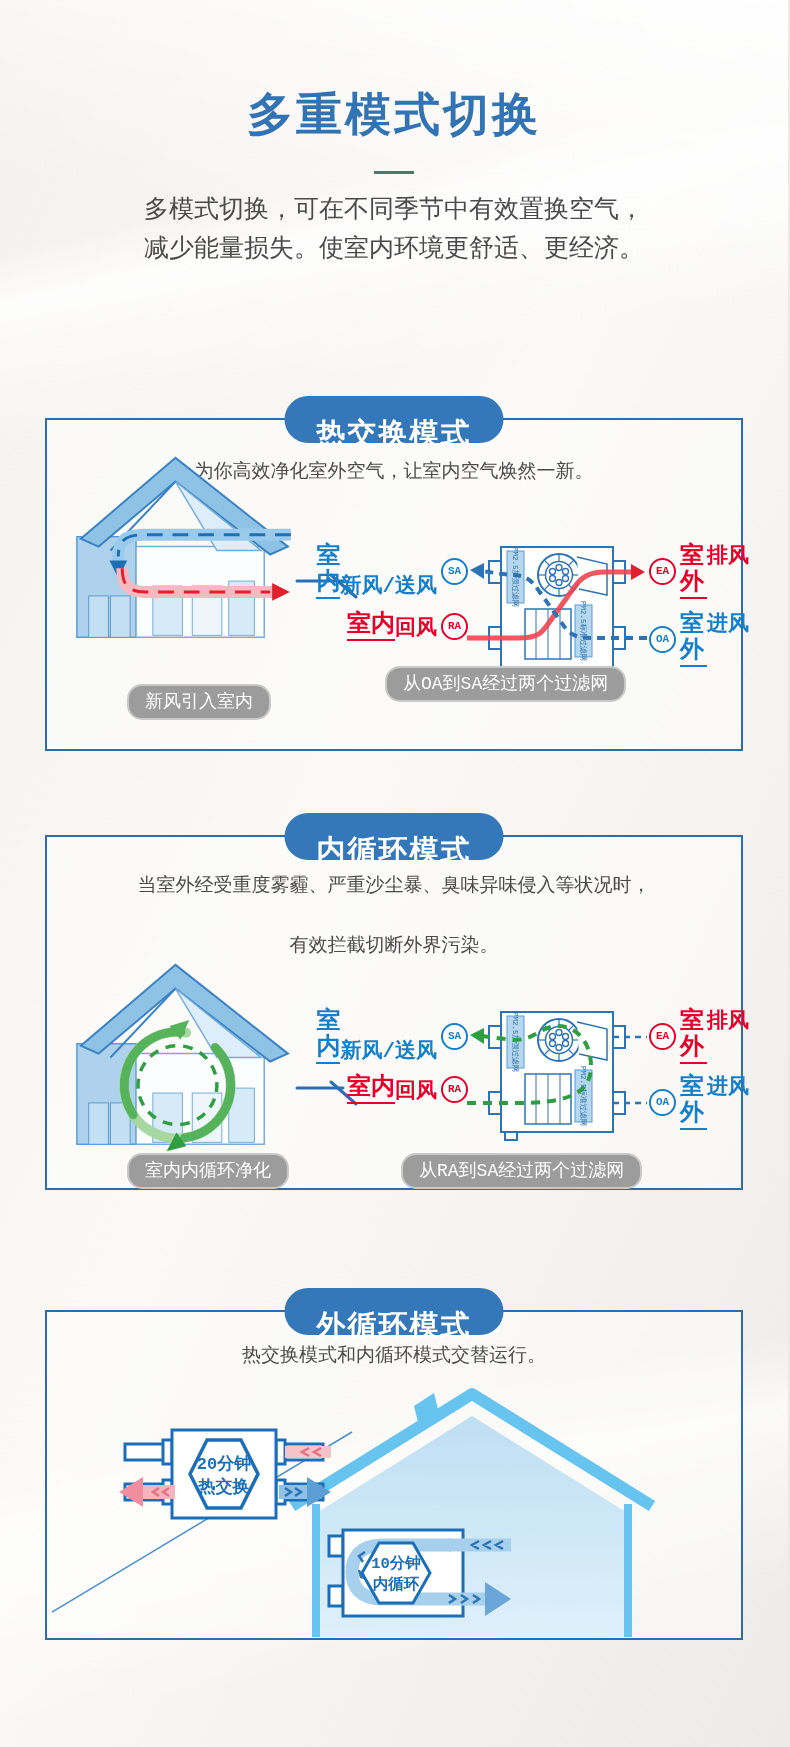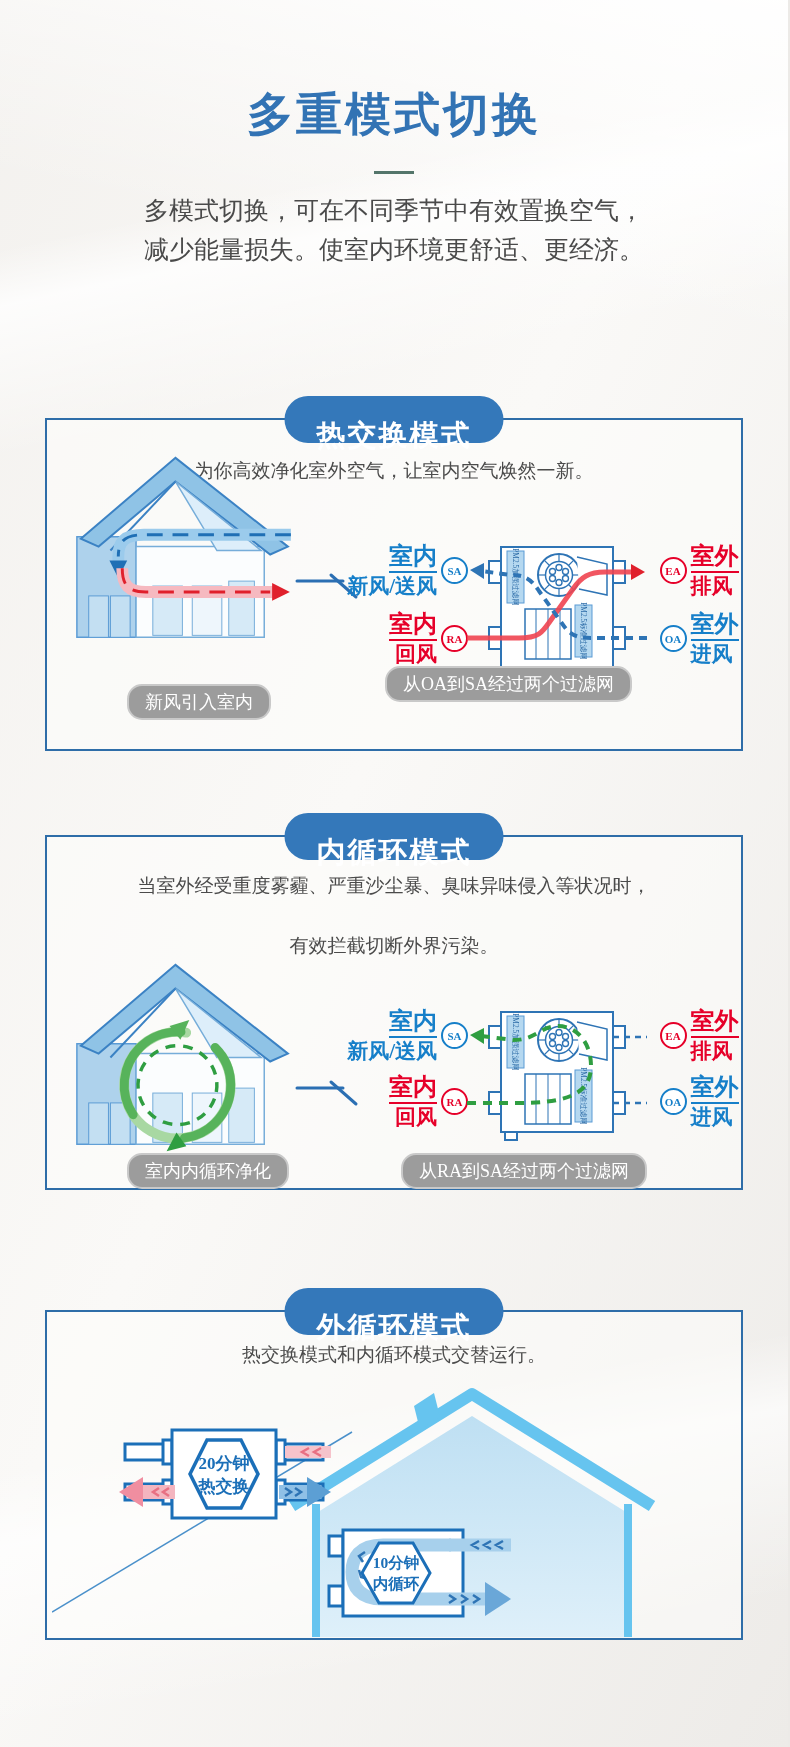--- a/index.html
+++ b/index.html
@@ -1,18 +1,18 @@
 <!DOCTYPE html>
 <html><head>
 <meta charset="utf-8">
 <style>
 *{margin:0;padding:0;box-sizing:border-box}
 html,body{width:790px;background:#eceae7}
 .page{position:relative;width:788px;height:1747px;overflow:hidden;
-  font-family:Liberation Serif, serif;
+  font-family:Liberation Mono, monospace;
   background:
     linear-gradient(192deg, rgba(255,255,255,.95) 0%, rgba(255,255,255,0) 18%),
     linear-gradient(168deg, rgba(255,255,255,0) 13%, rgba(255,255,255,.8) 16%, rgba(255,255,255,0) 24%),
     linear-gradient(170deg, rgba(255,255,255,0) 78%, rgba(255,255,255,.7) 82%, rgba(255,255,255,0) 92%),
     linear-gradient(115deg,#f3f1ee 0%,#faf9f7 45%,#edebe8 100%);}
 .page-title{position:absolute;top:84px;left:0;width:100%;text-align:center;
   font-size:46px;font-weight:700;color:#3273b4;letter-spacing:3px}
 .title-divider{position:absolute;top:171px;left:50%;transform:translateX(-50%);
   width:40px;height:3px;background:#53756a}
 .intro{position:absolute;top:191px;left:0;width:100%;text-align:center;
@@ -26,21 +26,21 @@
   height:47px;line-height:47px;padding:16px 32px;background:#3478ba;color:#fff;
   font-size:29px;font-weight:700;border-radius:26px;letter-spacing:2px;white-space:nowrap}
 .mode-desc{position:absolute;left:0;width:100%;text-align:center;font-size:19px;color:#4b4b4b}
 #box1 .mode-desc{top:38px}
 #box2 .mode-desc{top:34px;line-height:30px}
 #box3 .mode-desc{top:30px}
 .abs{position:absolute}
 .flow-label{position:absolute;display:flex;align-items:center;gap:4px;font-weight:700}
 .flow-label.blue{color:#167fc9}
 .flow-label.red{color:#e60029}
-.fl-col{display:flex;flex-direction:column;line-height:1.08}
+.fl-col{display:flex;flex-direction:row;line-height:1.08}
 .fl-col.right-al{align-items:flex-end;text-align:right}
 .fl-col.left-al{align-items:flex-start;text-align:left}
 .fl-top{font-size:24px;border-bottom:2.5px solid currentColor;padding-bottom:1px}
 .fl-bottom{font-size:21px;padding-top:2px;white-space:nowrap}
 .fl-circle{width:27px;height:27px;border:2px solid currentColor;border-radius:50%;
   display:flex;align-items:center;justify-content:center;font-size:11px;background:#fff;flex:none}
 .lbl-left{left:290px;width:131px;justify-content:flex-end}
 .lbl-right{left:602px;width:100px;justify-content:center}
 .caption-pill{position:absolute;background:#9c9c9c;color:#fff;font-size:18px;line-height:1;
   padding:7px 16px;border-radius:15px;border:2px solid #c9c9c9;white-space:nowrap}

